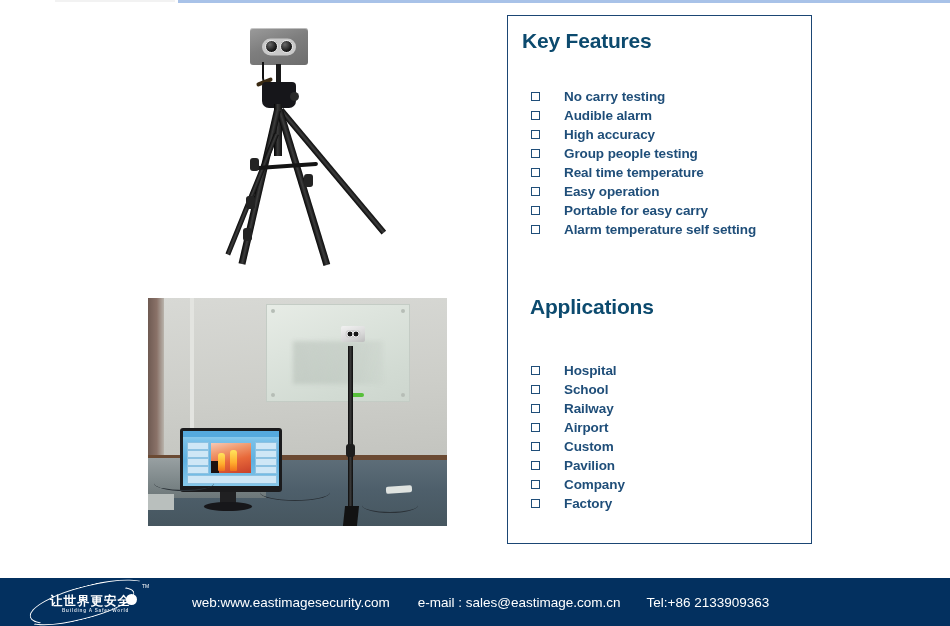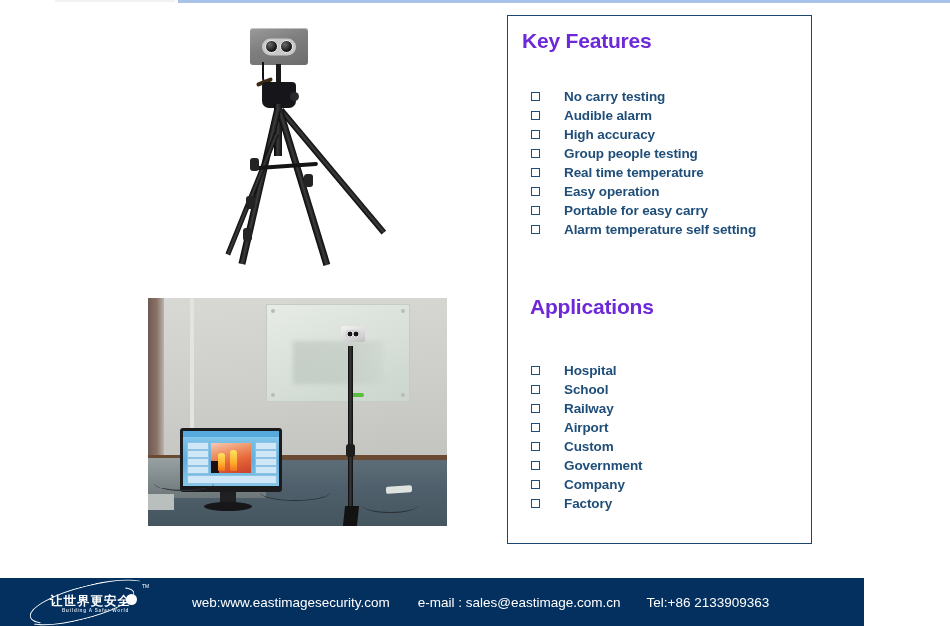--- a/index.html
+++ b/index.html
@@ -407,21 +407,21 @@
     width: 305px;
     height: 529px;
     border: 1.5px solid #1b4674;
     box-sizing: border-box;
     background: #ffffff;
   }
   .panel-section {
     padding: 0 14px;
   }
   .section-title {
-    color: #6d28d9;
+    color: #0c4a6e;
     font-size: 21px;
     font-weight: bold;
     letter-spacing: -0.2px;
   }
   .kf-title { margin: 13px 0 0 0; }
   .app-title { margin: 8px; }
   .spacer-after-kf-title { height: 34px; }
   .spacer-between { height: 48px; }
   .spacer-after-app-title { height: 34px; }
 
@@ -449,21 +449,21 @@
     font-weight: bold;
     white-space: nowrap;
     letter-spacing: -0.1px;
   }
 
   
   .footer {
     position: absolute;
     left: 0;
     top: 578px;
-    width: 864px;
+    width: 950px;
     height: 48px;
     background: #03305f;
     display: flex;
     align-items: center;
   }
   .footer-logo {
     position: relative;
     width: 140px;
     height: 40px;
     margin-left: 22px;
@@ -692,21 +692,21 @@
       <li>
         <span class="checkbox"></span>
         <span class="item-label">Airport</span>
       </li>
       <li>
         <span class="checkbox"></span>
         <span class="item-label">Custom</span>
       </li>
       <li>
         <span class="checkbox"></span>
-        <span class="item-label">Government</span>
+        <span class="item-label">Pavilion</span>
       </li>
       <li>
         <span class="checkbox"></span>
         <span class="item-label">Company</span>
       </li>
       <li>
         <span class="checkbox"></span>
         <span class="item-label">Factory</span>
       </li>
     </ul>

